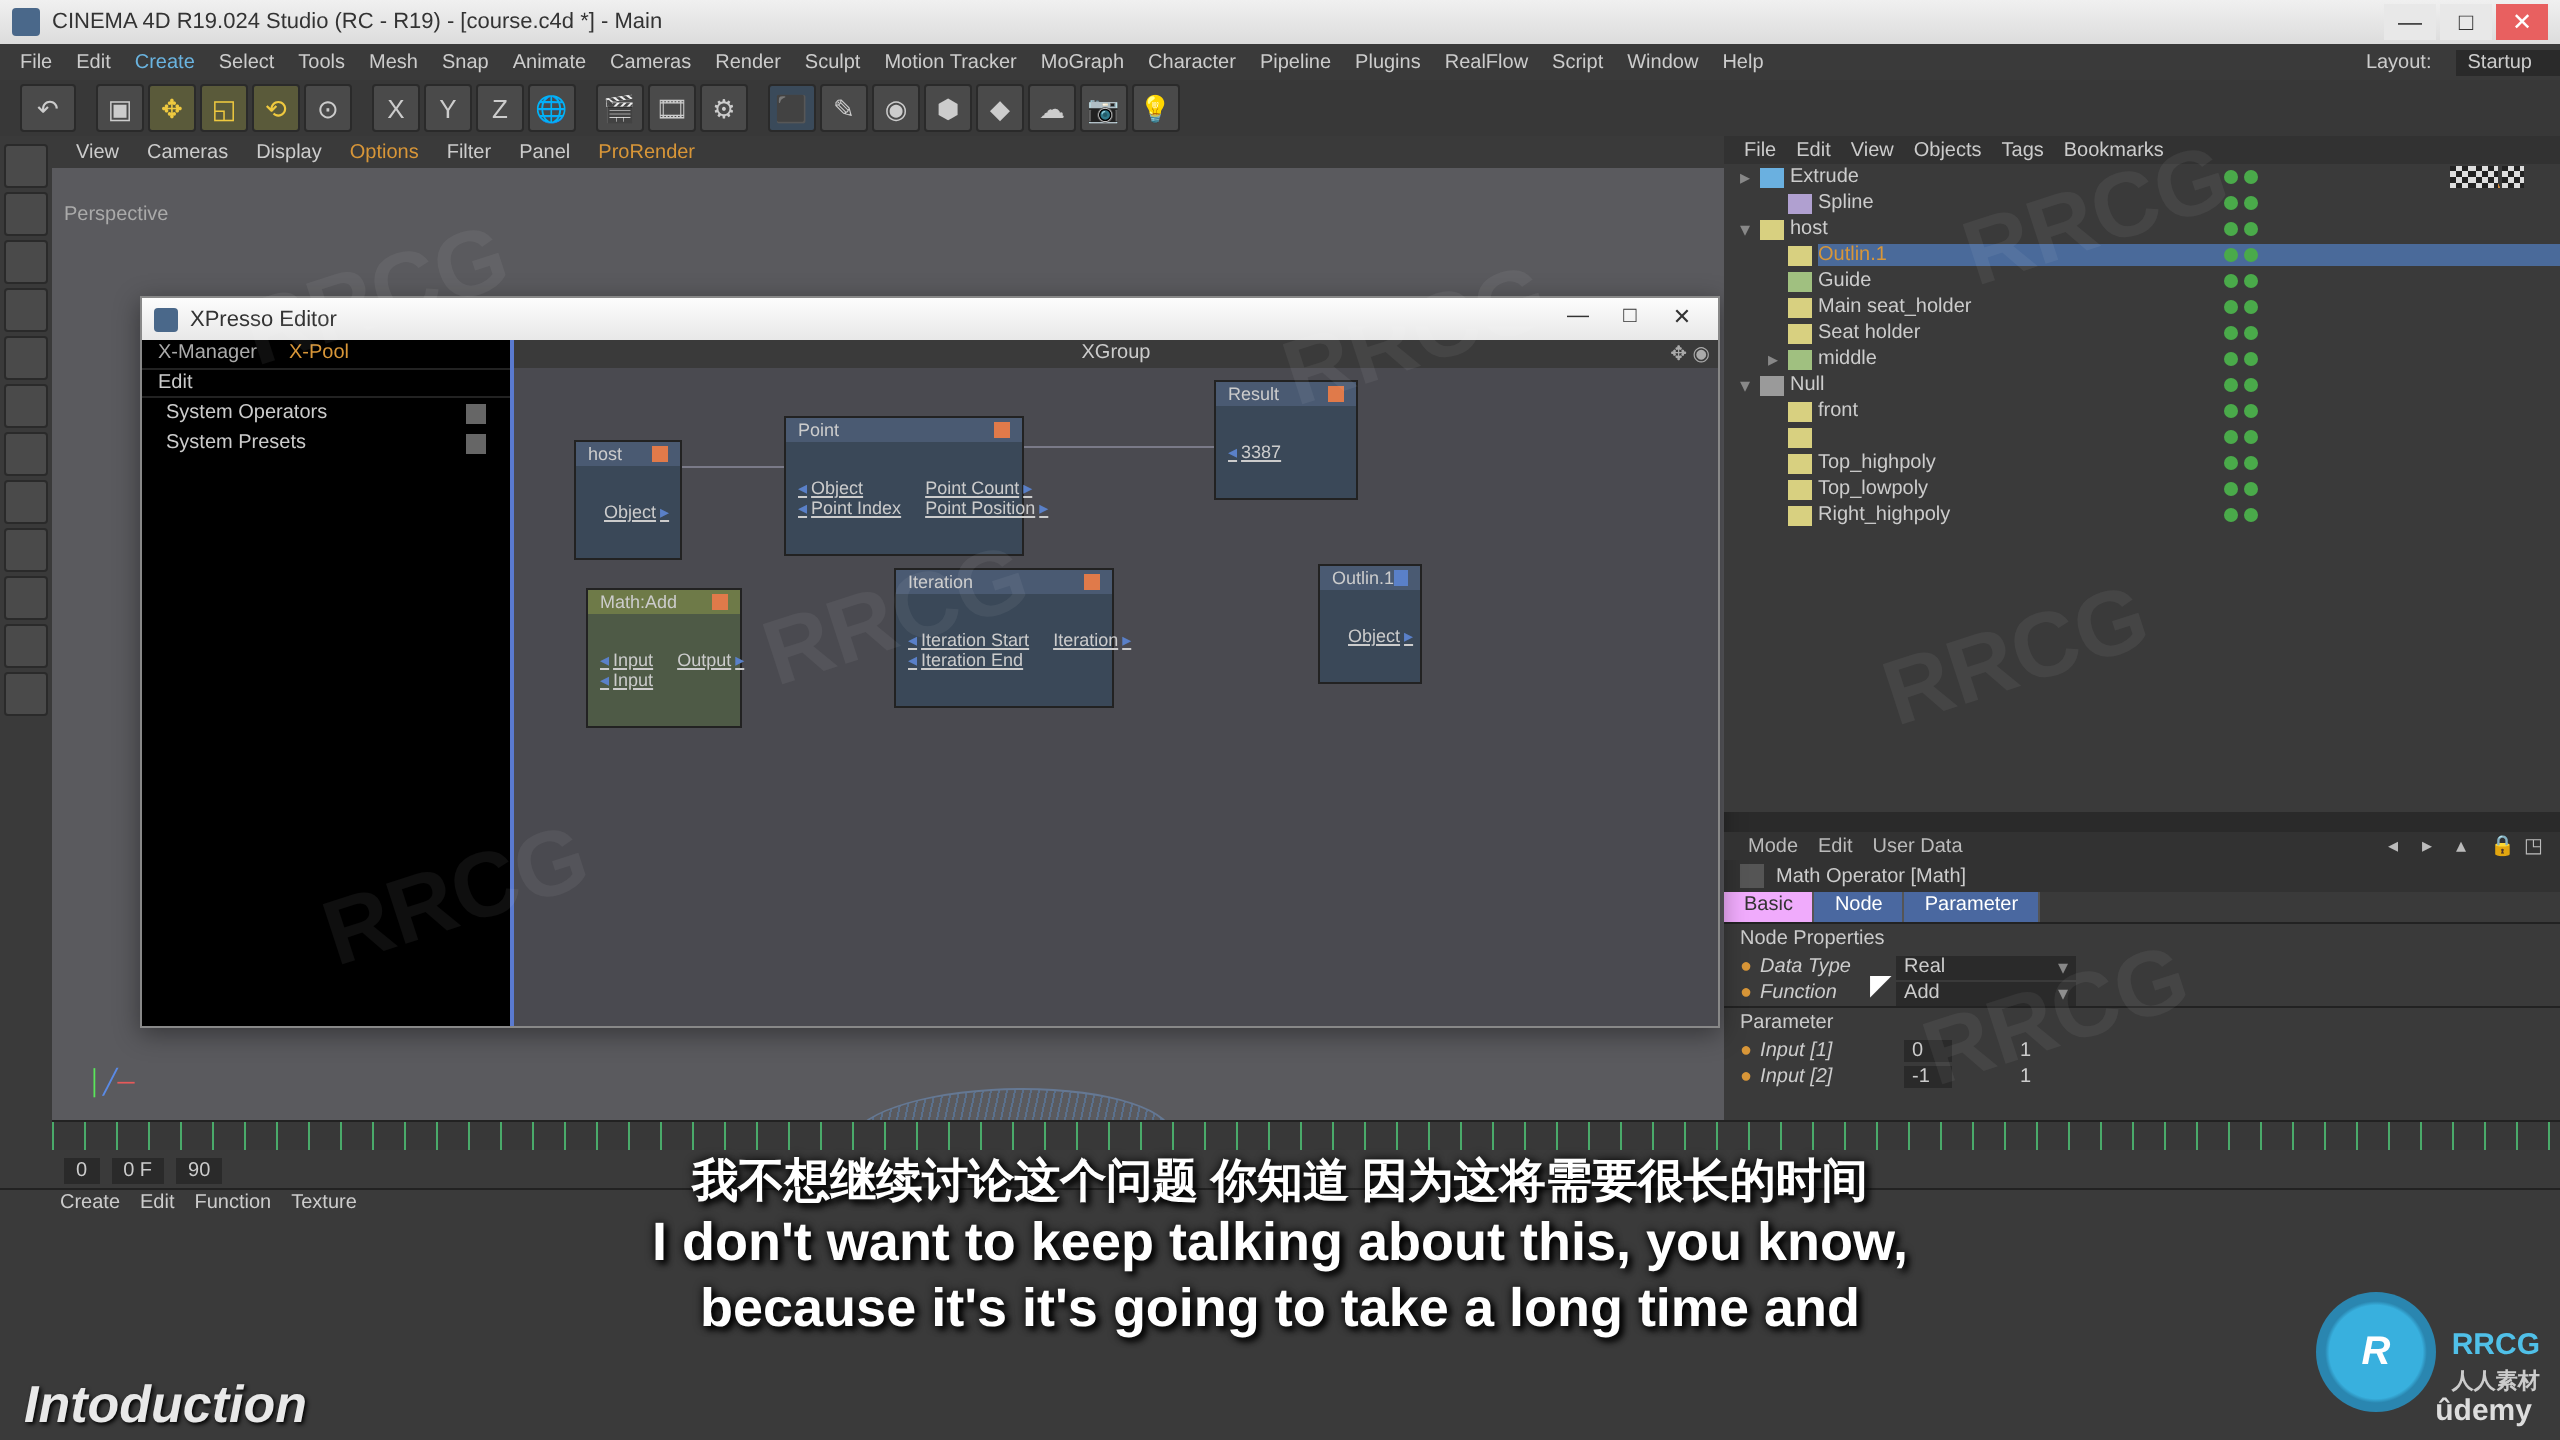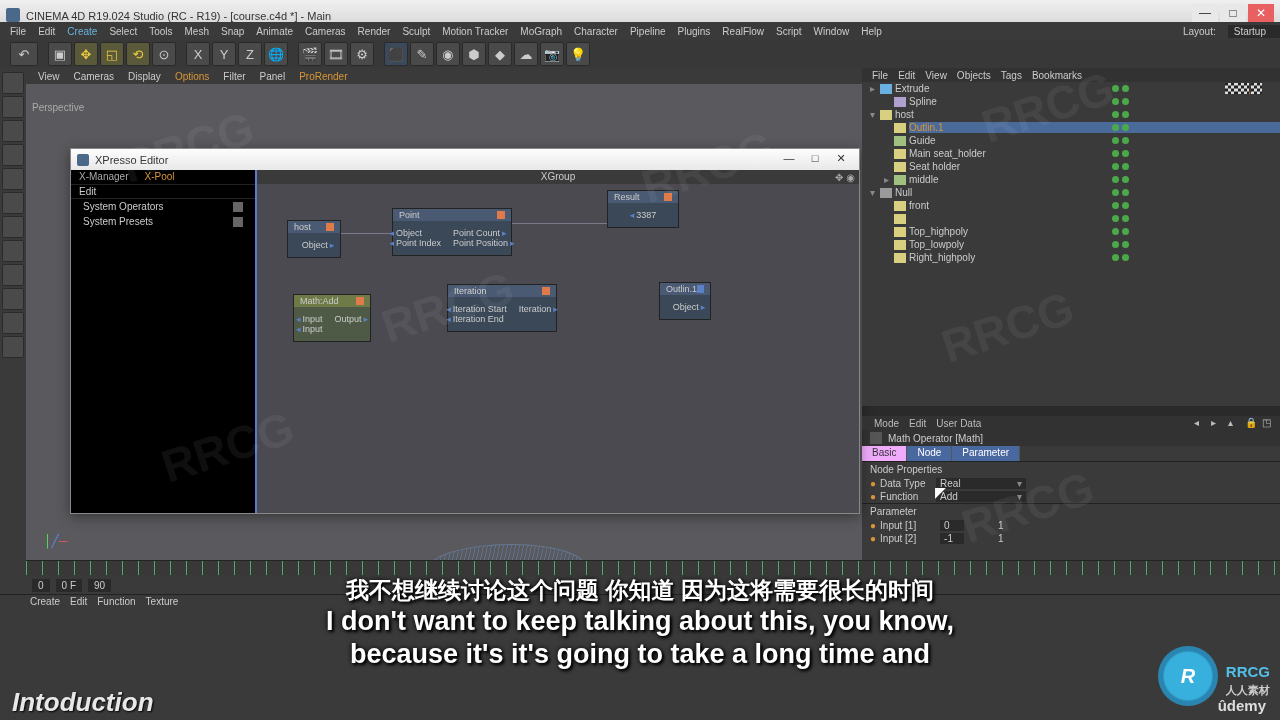--- a/index.html
+++ b/index.html
@@ -1,18 +1,18 @@
 <!DOCTYPE html>
 <html><head>
 <meta charset="utf-8">
 <style>
 * { margin: 0; padding: 0; box-sizing: border-box; font-family: Arial, sans-serif; user-select: none; }
 body { width: 1280px; height: 720px; background: #3a3a3a; overflow: hidden; position: relative; }
 
-.titlebar { height: 22px; background: linear-gradient(#f0f0f0,#dcdcdc); display: flex; align-items: flex-end; padding: 0 6px; font-size: 11px; color: #333; }
+.titlebar { height: 22px; background: linear-gradient(#f0f0f0,#dcdcdc); display: flex; align-items: center; padding: 0 6px; font-size: 11px; color: #333; }
 .titlebar-icon { width: 14px; height: 14px; background: #4a688a; border-radius: 2px; margin-right: 6px; }
 .win-btns { margin-left: auto; display: flex; gap: 2px; }
 .win-btn { width: 26px; height: 18px; background: #e8e8e8; font-size: 12px; text-align: center; line-height: 18px; cursor: pointer; }
 .win-btn.close { background: #e86060; color: #fff; }
 
 .mainmenu { height: 18px; background: #3a3a3a; display: flex; align-items: center; padding-left: 4px; font-size: 10px; color: #ccc; }
 .mainmenu span { padding: 0 6px; cursor: pointer; }
 .mainmenu .layout { margin-left: auto; margin-right: 6px; }
 
 .toolbar { height: 28px; background: #383838; display: flex; align-items: center; padding-left: 10px; gap: 2px; }
@@ -52,21 +52,21 @@
 .xp-item .sq { width: 10px; height: 10px; background: #666; margin-left: auto; }
 
 .xp-canvas { flex: 1; position: relative; background: #4a4a50; border-left: 2px solid #5a7ad0; }
 .xp-ctitle { height: 14px; background: #3a3a3a; color: #ccc; font-size: 10px; text-align: center; line-height: 14px; position: relative; }
 .xp-ctitle .cic { position: absolute; right: 4px; top: 1px; font-size: 10px; color: #aaa; }
 
 .node { position: absolute; background: #3a4858; border: 1px solid #222; font-size: 9px; color: #ccc; }
 .node-title { background: #4a5a72; padding: 1px 6px; display: flex; align-items: center; justify-content: space-between; }
 .node-title .cb { width: 8px; height: 8px; background: #e07a4a; }
 .node-title .cb.b { background: #5a80c8; }
-.node-body { padding: 7px 4px; display: flex; justify-content: center; gap: 8px; }
+.node-body { padding: 18px 4px; display: flex; justify-content: flex-start; gap: 8px; text-decoration: underline; }
 .node-col div { padding: 0 2px; white-space: nowrap; }
 .port-l::before { content: "◂"; color: #5a80c8; margin-right: 2px; }
 .port-r::after { content: "▸"; color: #5a80c8; margin-left: 2px; }
 
 .node.host { top: 50px; left: 30px; width: 54px; }
 .node.point { top: 38px; left: 135px; width: 120px; }
 .node.result { top: 20px; left: 350px; width: 72px; }
 .node.mathadd { top: 124px; left: 36px; width: 78px; background: #4e5a46; }
 .node.mathadd .node-title { background: #6e7a48; }
 .node.iter { top: 114px; left: 190px; width: 110px; }
@@ -99,21 +99,21 @@
 .am-menu .ric span { width: 12px; height: 12px; }
 .am-head { height: 16px; background: #323232; font-size: 10px; color: #ccc; display: flex; align-items: center; padding-left: 8px; gap: 6px; }
 .am-head .hic { width: 12px; height: 12px; background: #555; }
 .am-tabs { height: 15px; display: flex; font-size: 10px; }
 .am-tab { padding: 1px 10px; color: #333; background: #888; cursor: pointer; border-right: 1px solid #555; }
 .am-tab.active { background: #4a68a0; color: #fff; }
 .am-tab.basic { background: #f0abfc; }
 .am-section { font-size: 10px; color: #ccc; padding: 2px 8px; background: #3a3a3a; border-top: 1px solid #222; }
 .am-row { display: flex; align-items: center; height: 13px; font-size: 10px; color: #ccc; padding-left: 8px; }
 .am-row .bullet { color: #d89638; margin-right: 4px; }
-.am-row .lbl { width: 56px; }
+.am-row .lbl { width: 68px; font-style: italic; }
 .am-row .val { background: #2a2a2a; padding: 0 4px; margin-left: 4px; min-width: 24px; }
 .am-row .sel { background: #2a2a2a; padding: 0 4px; width: 90px; display: flex; justify-content: space-between; text-align: right; }
 .am-row .arr { color: #888; }
 
 
 .timeline { position: absolute; top: 560px; left: 26px; right: 0; height: 34px; background: #3a3a3a; border-top: 1px solid #222; }
 .tl-ruler { height: 14px; background: linear-gradient(90deg,#4aaa6a 0 1px,transparent 1px) 0 0/16px 100%, #383838; font-size: 9px; color: #ccc; padding-left: 6px; }
 .tl-ctrl { display: flex; align-items: center; height: 20px; padding-left: 6px; gap: 6px; font-size: 10px; color: #ccc; }
 .tl-field { background: #2a2a2a; padding: 1px 6px; }
 

